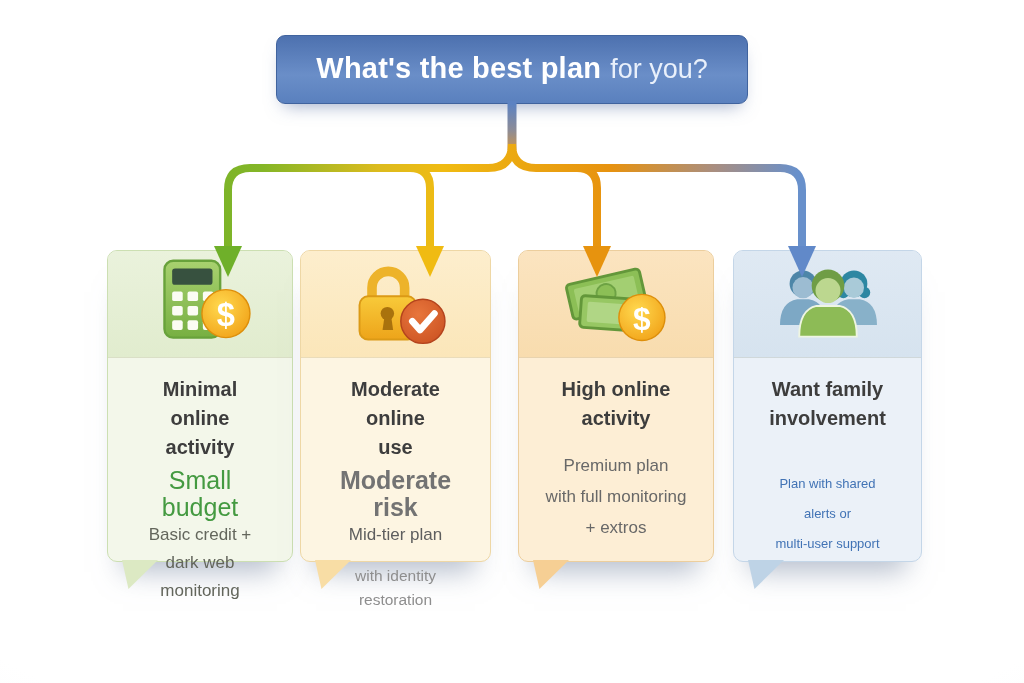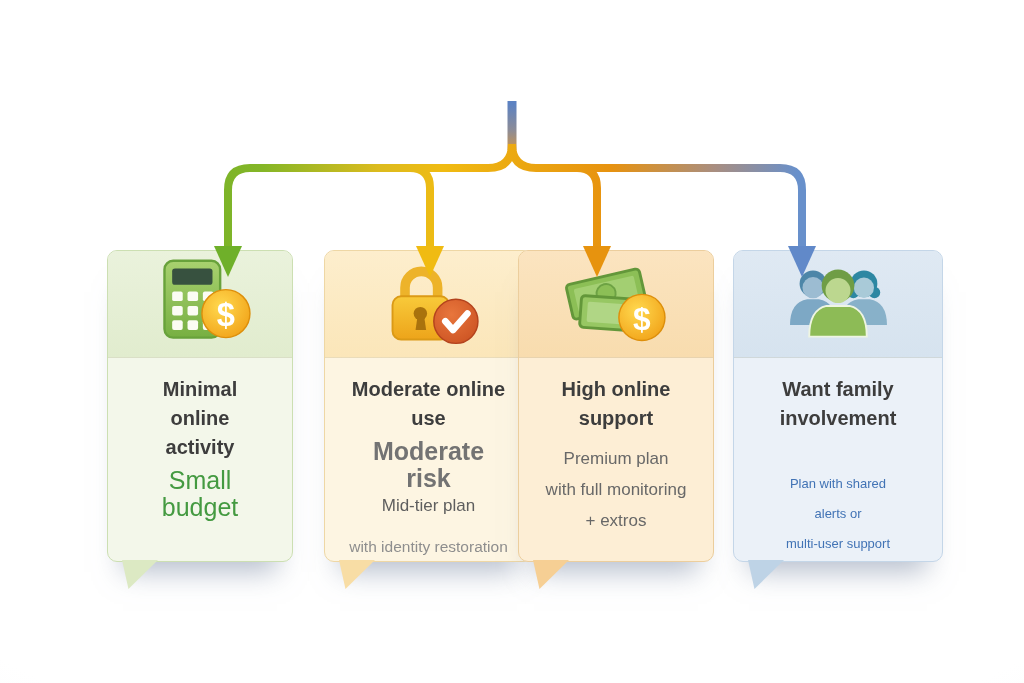--- a/index.html
+++ b/index.html
@@ -22,23 +22,23 @@
   .banner .r{font-weight:400;font-size:27px;color:#e9f0fb;margin-left:9px;}
   
   .connectors{position:absolute;inset:0;z-index:5;pointer-events:none;}
   
   .card{
     position:absolute;top:250px;height:312px;border-radius:10px;z-index:1;
     border:1px solid var(--bd);background:var(--bot);box-sizing:border-box;
     box-shadow:0 26px 26px -16px rgba(125,140,165,.55);
   }
   .c1{left:107px;width:186px;--top1:#eaf2dc;--top2:#e1ecce;--bot:#f3f7ea;--bd:#ccdfb2;--tail:#dce9c3;}
-  .c2{left:324px;width:209px;--top1:#fdeecd;--top2:#fbe6b9;--bot:#fdf5e2;--bd:#eed7a5;--tail:#f8dda5;}
+  .c2{left:300px;width:191px;--top1:#fdeecd;--top2:#fbe6b9;--bot:#fdf5e2;--bd:#eed7a5;--tail:#f8dda5;}
   .c3{left:518px;width:196px;--top1:#fbe4c0;--top2:#f8dcae;--bot:#fdeed5;--bd:#ecce9d;--tail:#f6cf94;}
-  .c4{left:733px;width:210px;--top1:#dfe9f3;--top2:#d6e3ef;--bot:#ebf1f8;--bd:#c4d6e8;--tail:#bed3e6;}
+  .c4{left:733px;width:189px;--top1:#dfe9f3;--top2:#d6e3ef;--bot:#ebf1f8;--bd:#c4d6e8;--tail:#bed3e6;}
   .icon-band{
     height:106px;border-radius:9px 9px 0 0;
     background:linear-gradient(180deg,var(--top1),var(--top2));
     border-bottom:1px solid rgba(120,110,70,.14);
     display:flex;align-items:center;justify-content:center;
   }
   .icon-band svg{display:block;}
   .text-band{
     position:absolute;top:107px;left:0;right:0;bottom:0;
     border-radius:0 0 9px 9px;text-align:center;padding:17px 24px 0;
@@ -48,29 +48,33 @@
     background:var(--tail);clip-path:polygon(0 0,100% 0,18% 100%);
   }
   .heading{font-size:20px;font-weight:700;color:#3d3d3d;line-height:29px;white-space:pre-line;}
   .sub{font-size:25px;line-height:27px;margin-top:5px;white-space:pre-line;}
   .c1 .sub{color:#449a41;}
   .c2 .sub{color:#737373;font-weight:600;}
   .c3 .sub{color:#d8860b;font-weight:700;margin-top:11px;}
   .c4 .sub{color:#4173b5;margin-top:36px;line-height:30px;font-size:13px;}
   .detail{font-size:17px;color:#63665c;line-height:28px;white-space:pre-line;}
   .c2 .detail{color:#5e5e5e;}
-  .c3 .detail{margin-top:10px;color:#686868;line-height:31px;}
+  .c3 .detail{margin-top:17px;color:#686868;line-height:31px;}
   .detail-note{font-size:15.5px;color:#8e8e8e;margin-top:15px;line-height:24px;}
   .text-band div:empty{display:none;}
 </style>
 </head>
 <body>
 
 <div class="canvas">
 
+  <div class="banner">
+    <span class="b">What's the best plan</span>
+    <span class="r">for you?</span>
+  </div>
 
   <svg class="connectors" width="1024" height="683" viewBox="0 0 1024 683">
     <defs>
       <linearGradient id="rail" gradientUnits="userSpaceOnUse" x1="185" y1="0" x2="830" y2="0">
         <stop offset="0" stop-color="#76b22b"></stop>
         <stop offset="0.12" stop-color="#84b627"></stop>
         <stop offset="0.30" stop-color="#dcbb1e"></stop>
         <stop offset="0.40" stop-color="#f0bb12"></stop>
         <stop offset="0.52" stop-color="#eba711"></stop>
         <stop offset="0.66" stop-color="#e7920f"></stop>
@@ -123,20 +127,22 @@
         </g>
         <circle cx="92" cy="60" r="25" fill="url(#coinG1)" stroke="#dd8f0b" stroke-width="1.5"></circle>
         <text x="92" y="73" text-anchor="middle" font-size="34" font-weight="bold" fill="#ffffff" font-family="Liberation Sans, sans-serif">$</text>
       </svg>
     </div>
     <div class="text-band">
       <div class="heading">Minimal online
 activity</div>
       <div class="sub">Small budget</div>
 
+      <div class="detail">Basic credit +
+dark web monitoring</div>
 
     </div>
   </div>
 
   <div class="card c2">
     <div class="icon-band">
       <svg width="130" height="96" viewBox="0 0 130 100">
         <defs>
           <linearGradient id="lockG" x1="0" y1="0" x2="0" y2="1">
             <stop offset="0" stop-color="#f8ca3a"></stop>
@@ -181,21 +187,21 @@
         </g>
         <g transform="rotate(4 70 60)">
           <rect x="28" y="44" width="70" height="33" rx="4" fill="#97c763" stroke="#63973a" stroke-width="3"></rect>
           <rect x="35" y="50" width="56" height="21" rx="2" fill="#b0d685"></rect>
         </g>
         <circle cx="92" cy="64" r="24" fill="url(#coinG2)" stroke="#dd8f0b" stroke-width="1.5"></circle>
         <text x="92" y="77" text-anchor="middle" font-size="33" font-weight="bold" fill="#ffffff" font-family="Liberation Sans, sans-serif">$</text>
       </svg>
     </div>
     <div class="text-band">
-      <div class="heading">High online support</div>
+      <div class="heading">High online activity</div>
       <div class="detail">Premium plan
 with full monitoring
 + extros</div>
 
     </div>
   </div>
 
   <div class="card c4">
     <div class="icon-band">
       <svg width="132" height="96" viewBox="0 0 132 100">

